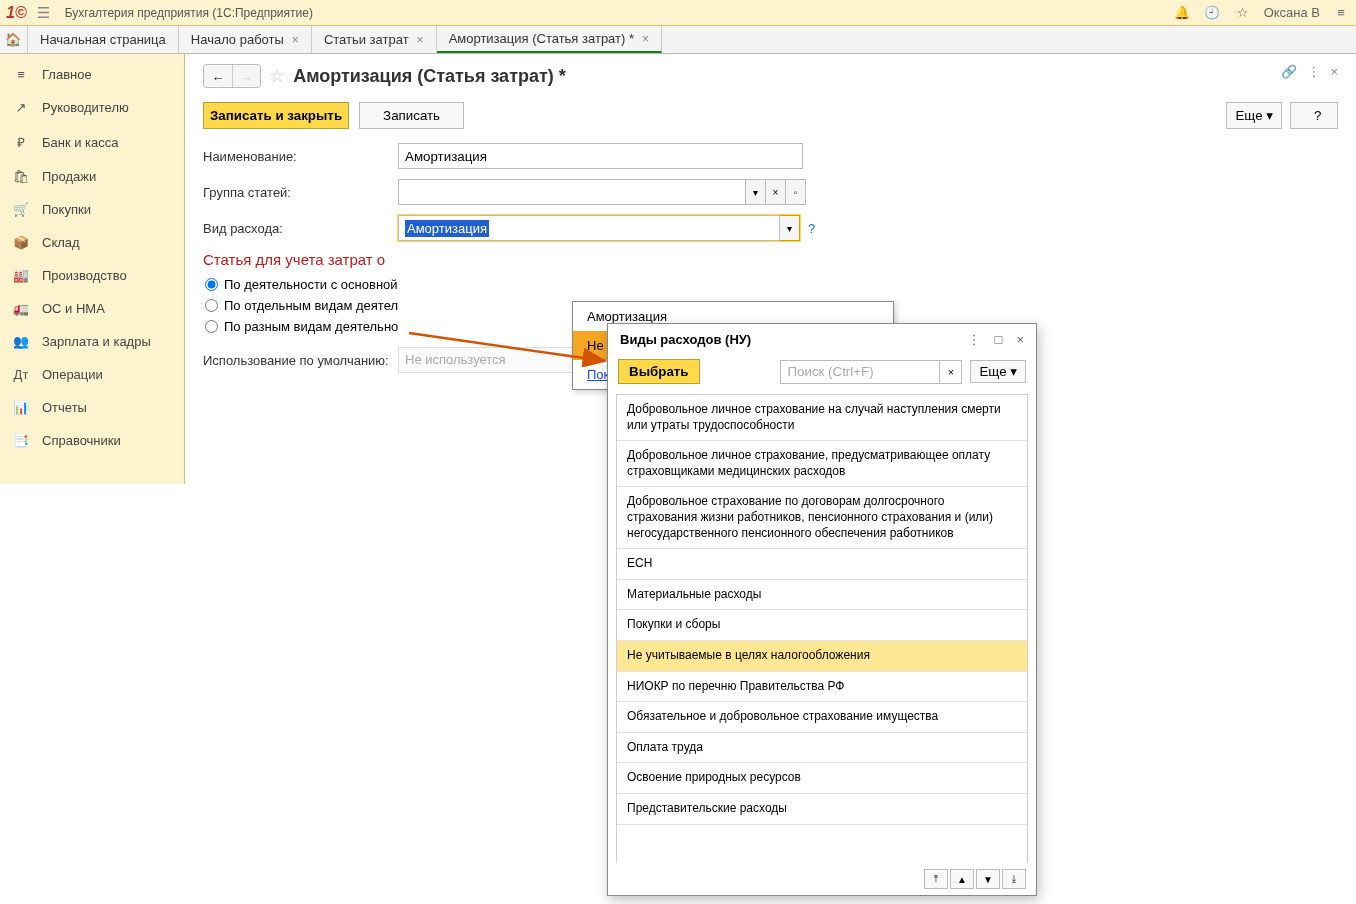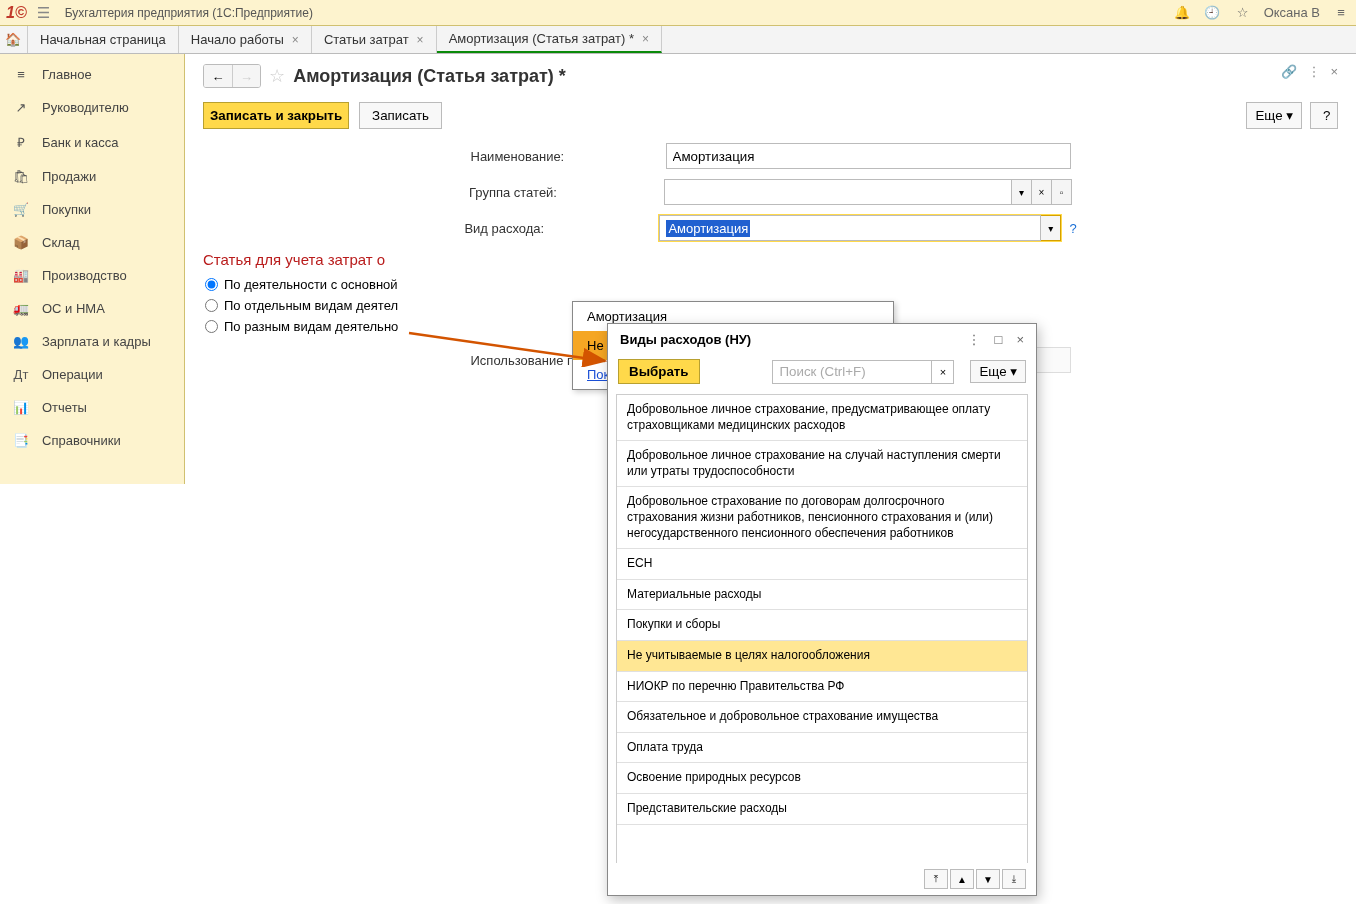--- a/index.html
+++ b/index.html
@@ -29,26 +29,26 @@
 .nav-row { display: flex; align-items: center; gap: 8px; margin-bottom: 14px; }
 .nav-buttons { display: flex; border: 1px solid #bbb; border-radius: 3px; overflow: hidden; }
 .nav-btn { width: 28px; height: 22px; display: flex; align-items: center; justify-content: center; background: #f5f5f5; cursor: pointer; }
 .nav-btn + .nav-btn { border-left: 1px solid #ccc; }
 .star-btn { color: #ccc; font-size: 18px; }
 .page-title { font-size: 18px; font-weight: bold; color: #333; }
 .top-right { position: absolute; right: 18px; top: 10px; display: flex; gap: 10px; align-items: center; color: #888; }
 
 .toolbar { display: flex; gap: 10px; margin-bottom: 14px; align-items: center; }
 .btn-primary { background: #ffd94a; border: 1px solid #b8a030; padding: 5px 6px; font-weight: bold; cursor: pointer; }
-.btn { background: #f8f8f8; border: 1px solid #bbb; padding: 5px 12px; cursor: pointer; }
+.btn { background: #f8f8f8; border: 1px solid #bbb; padding: 5px 23px; cursor: pointer; }
 .toolbar-right { margin-left: auto; display: flex; gap: 8px; }
 .btn-more { padding: 5px 8px; }
 .btn-help { width: 28px; text-align: center; }
 
-.form-row { display: flex; align-items: center; margin-bottom: 10px; justify-content: center; }
+.form-row { display: flex; align-items: center; margin-bottom: 10px; }
 .form-label { width: 195px; color: #333; }
 .text-input { border: 1px solid #bbb; padding: 4px 6px; height: 26px; }
 .w-wide { width: 405px; }
 .combo-wrap { display: flex; }
 .combo-input { width: 348px; }
 .combo-btn { width: 20px; height: 26px; border: 1px solid #bbb; border-left: none; background: #f5f5f5; display: flex; align-items: center; justify-content: center; cursor: pointer; font-size: 10px; }
 .combo-wrap.active .combo-input, .combo-wrap.active .combo-btn { border-color: #d4a000; }
 .combo-wrap.active { box-shadow: 0 0 0 1px #ffd94a; }
 .sel-text { background: #2060d0; color: #fff; padding: 1px 2px; }
 .help-q { color: #1a6fd6; margin-left: 8px; cursor: pointer; }
@@ -62,21 +62,21 @@
 .dropdown { position: absolute; left: 387px; top: 247px; width: 322px; background: #fff; border: 1px solid #888; box-shadow: 2px 2px 6px rgba(0,0,0,.2); z-index: 5; }
 .dd-item { padding: 7px 14px; cursor: pointer; }
 .dd-item.hl { background: #f5a623; }
 .dd-link { padding: 7px 14px; }
 .dd-link a { color: #1a4fd6; text-decoration: underline; cursor: pointer; }
 
 .popup { position: absolute; left: 607px; top: 323px; width: 430px; height: 573px; background: #fff; border: 1px solid #888; box-shadow: 2px 4px 12px rgba(0,0,0,.25); z-index: 10; display: flex; flex-direction: column; }
 .popup-head { display: flex; align-items: center; padding: 8px 12px; }
 .popup-title { font-size: 13px; font-weight: bold; flex: 1; }
 .popup-head-icons { display: flex; gap: 14px; color: #666; }
-.popup-tools { display: flex; gap: 16px; padding: 4px 10px 10px; align-items: center; justify-content: flex-end; }
+.popup-tools { display: flex; gap: 8px; padding: 4px 10px 10px; align-items: center; justify-content: flex-end; }
 .search-wrap { display: flex; margin-left: auto; }
 .search-input { width: 160px; height: 24px; border: 1px solid #bbb; padding: 2px 6px; }
 .search-input::placeholder { color: #aaa; }
 .search-clear { width: 22px; height: 24px; border: 1px solid #bbb; border-left: none; display: flex; align-items: center; justify-content: center; font-size: 11px; cursor: pointer; }
 .popup-list { flex: 1; border-top: 1px solid #ccc; overflow-y: auto; margin: 0 8px; border-left: 1px solid #ccc; border-right: 1px solid #ccc; }
 .list-item { padding: 7px 10px; border-bottom: 1px solid #e0e0e0; cursor: pointer; font-size: 12px; line-height: 1.3; }
 .list-item.sel { background: #ffe794; }
 .popup-foot { padding: 6px 10px; display: flex; justify-content: flex-end; gap: 2px; }
 .foot-btn { width: 24px; height: 20px; border: 1px solid #bbb; display: flex; align-items: center; justify-content: center; font-size: 10px; cursor: pointer; background: #f8f8f8; }
 
@@ -273,22 +273,22 @@
   </div>
   <div class="popup-tools">
     <button class="btn-primary" style="font-weight:bold;padding:4px 10px">Выбрать</button>
     <div class="search-wrap">
       <input class="search-input" placeholder="Поиск (Ctrl+F)" style="">
       <div class="search-clear">×</div>
     </div>
     <button class="btn btn-more" style="padding:3px 8px"><span>Еще</span> ▾</button>
   </div>
   <div class="popup-list" id="popup-list">
+      <div class="list-item">Добровольное личное страхование на случай наступления смерти или утраты трудоспособности</div>
       <div class="list-item">Добровольное личное страхование, предусматривающее оплату страховщиками медицинских расходов</div>
-      <div class="list-item">Добровольное личное страхование на случай наступления смерти или утраты трудоспособности</div>
       <div class="list-item">Добровольное страхование по договорам долгосрочного страхования жизни работников, пенсионного страхования и (или) негосударственного пенсионного обеспечения работников</div>
       <div class="list-item">ЕСН</div>
       <div class="list-item">Материальные расходы</div>
       <div class="list-item">Покупки и сборы</div>
       <div class="list-item sel">Не учитываемые в целях налогообложения</div>
       <div class="list-item">НИОКР по перечню Правительства РФ</div>
       <div class="list-item">Обязательное и добровольное страхование имущества</div>
       <div class="list-item">Оплата труда</div>
       <div class="list-item">Освоение природных ресурсов</div>
       <div class="list-item">Представительские расходы</div>

